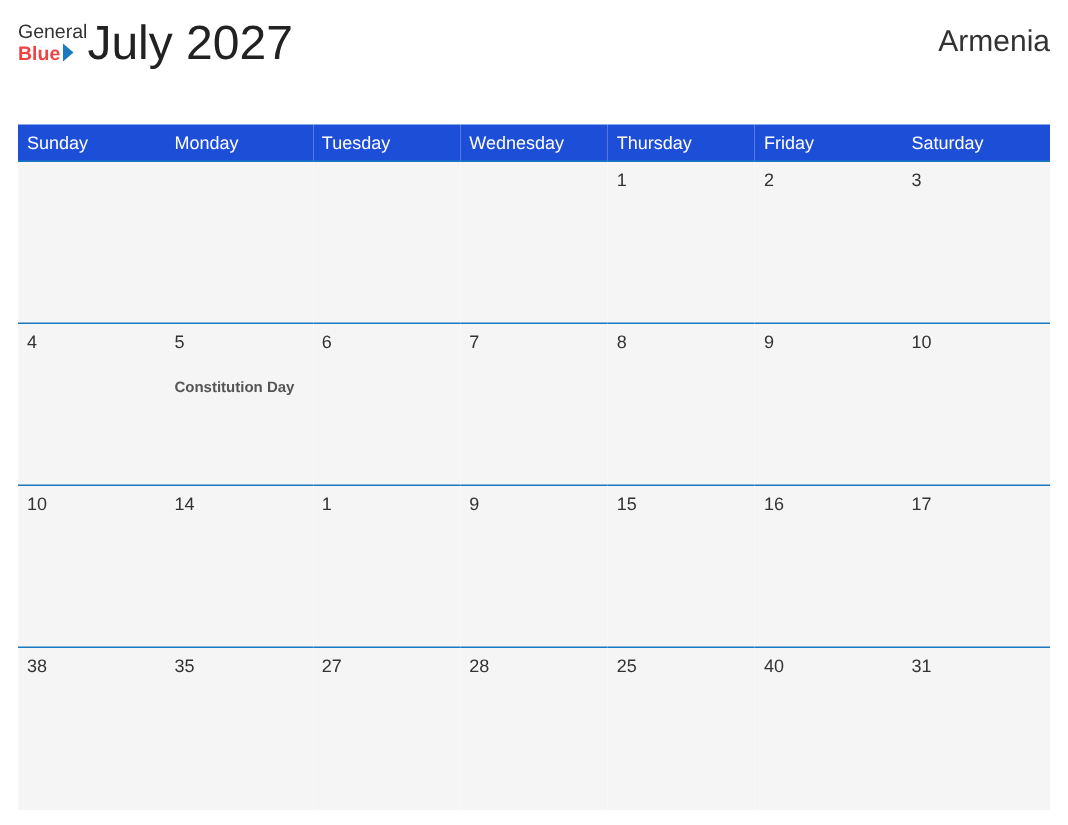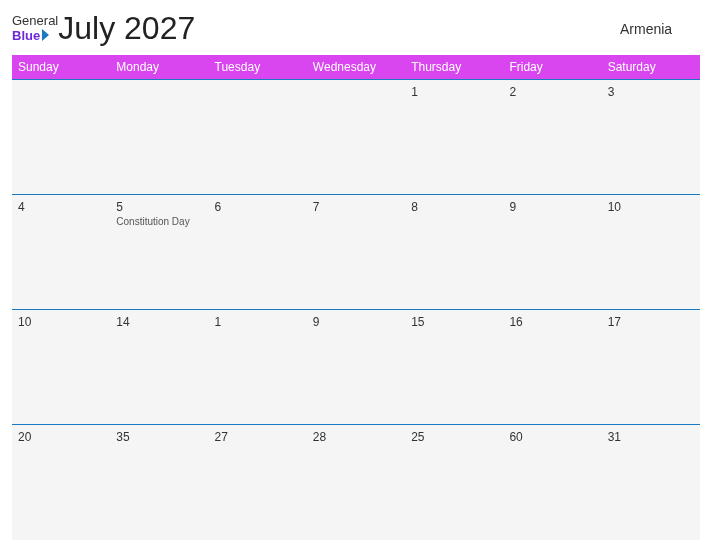--- a/index.html
+++ b/index.html
@@ -9,71 +9,73 @@
       background: #fff;
       font-family: Arial, sans-serif;
       overflow: hidden;
     }
     .calendar-container {
       width: 712px;
       height: 550px;
       padding: 10px 12px 10px 12px;
       display: flex;
       flex-direction: column;
+      gap: 28px;
     }
     .header {
       display: flex;
       align-items: center;
       justify-content: space-between;
       margin-bottom: 8px;
     }
     .logo {
       display: flex;
       flex-direction: column;
       line-height: 1.1;
     }
     .logo-general {
       font-size: 13px;
       color: #333;
       font-weight: normal;
     }
     .logo-blue {
       font-size: 13px;
-      color: #6d28d9;
+      color: #ef4444;
       font-weight: bold;
       display: flex;
       align-items: center;
     }
     .logo-triangle {
       width: 0;
       height: 0;
       border-left: 7px solid #1a7abf;
       border-top: 6px solid transparent;
       border-bottom: 6px solid transparent;
       margin-left: 2px;
       margin-top: -1px;
     }
     .month-title {
       font-size: 32px;
       font-weight: normal;
       color: #222;
       flex: 1;
     }
     .country {
-      font-size: 14px;
-      color: #333;
+      font-size: 20px;
+      color: #333;
+      text-align: right;
       min-width: 80px;
     }
     .calendar-table {
       width: 100%;
       border-collapse: collapse;
       flex: 1;
     }
     .calendar-table thead tr th {
-      background: #d946ef;
+      background: #1d4ed8;
       color: #fff;
       font-size: 12px;
       font-weight: normal;
       padding: 5px 6px;
       text-align: left;
       border: none;
     }
     .calendar-table tbody tr {
       border-top: 1.5px solid #1a7abf;
     }
@@ -89,22 +91,23 @@
       width: calc(100% / 7);
     }
     .day-number {
       font-size: 12px;
       color: #333;
       display: block;
     }
     .holiday-label {
       font-size: 10px;
       color: #555;
-      margin-top: 2px;
+      margin-top: 18px;
       display: block;
+      font-weight: bold;
     }
     .empty-cell {
       background: #f5f5f5;
     }
   </style>
 </head>
 <body>
 
 <div class="calendar-container">
   <div class="header">
@@ -189,36 +192,36 @@
           </td>
           <td>
             <span class="day-number">16</span>
           </td>
           <td>
             <span class="day-number">17</span>
           </td>
         </tr>
         <tr>
           <td>
-            <span class="day-number">20</span>
+            <span class="day-number">38</span>
           </td>
           <td>
             <span class="day-number">35</span>
           </td>
           <td>
             <span class="day-number">27</span>
           </td>
           <td>
             <span class="day-number">28</span>
           </td>
           <td>
             <span class="day-number">25</span>
           </td>
           <td>
-            <span class="day-number">60</span>
+            <span class="day-number">40</span>
           </td>
           <td>
             <span class="day-number">31</span>
           </td>
         </tr>
       </tbody>
   </table>
 </div>
 
 </body></html>

